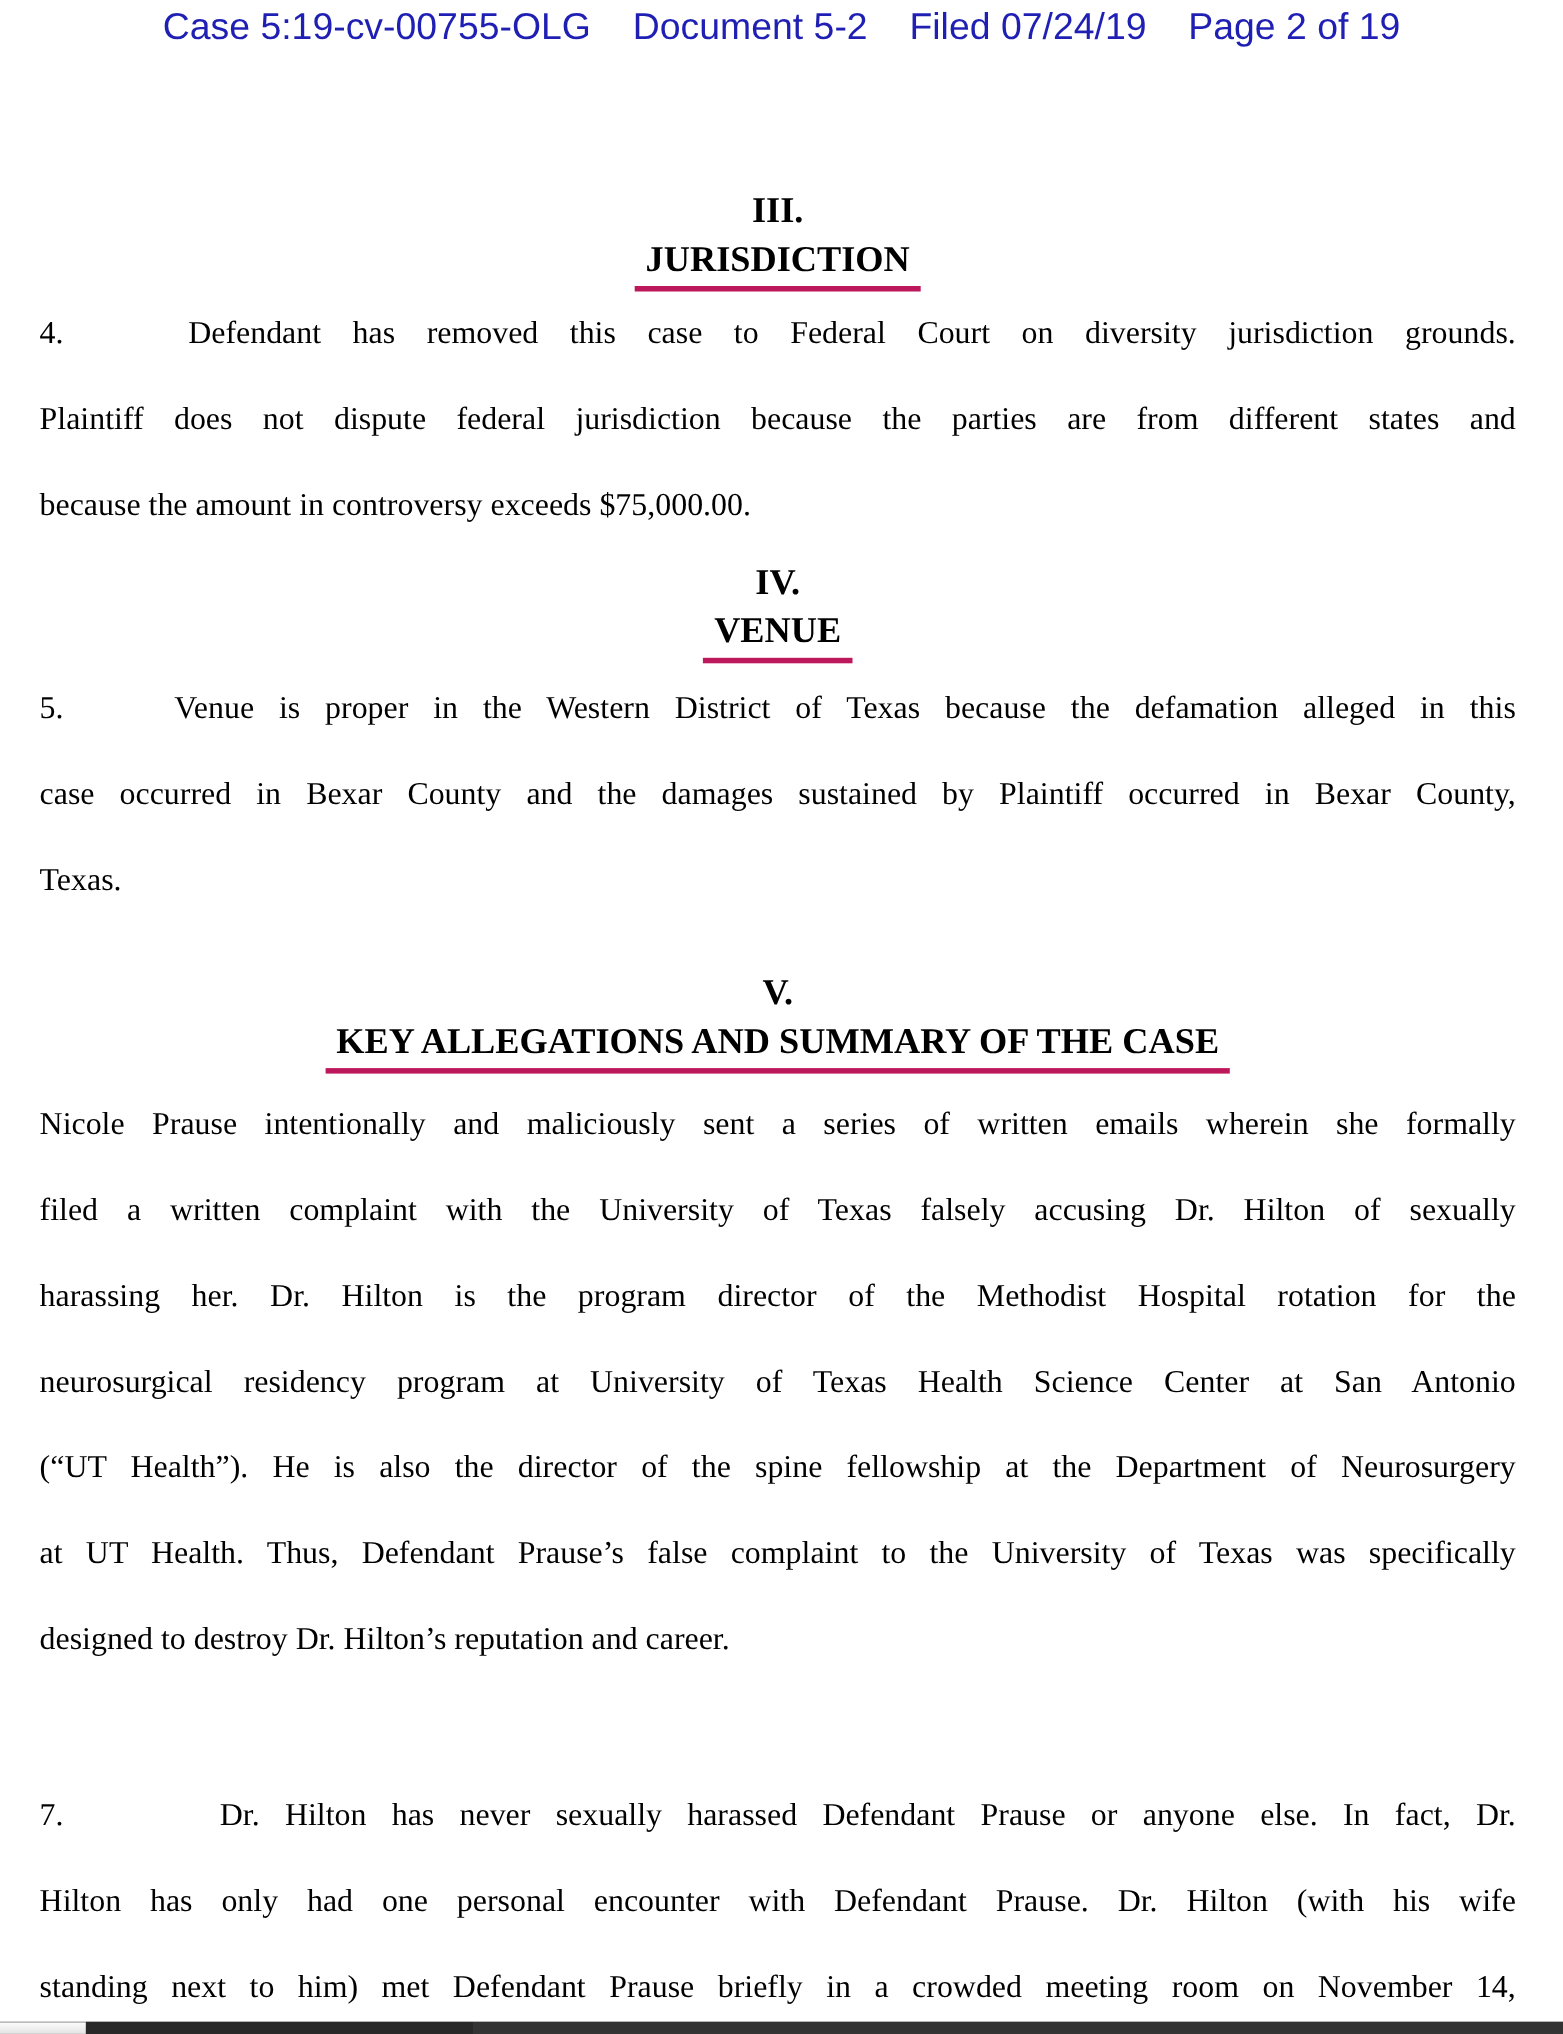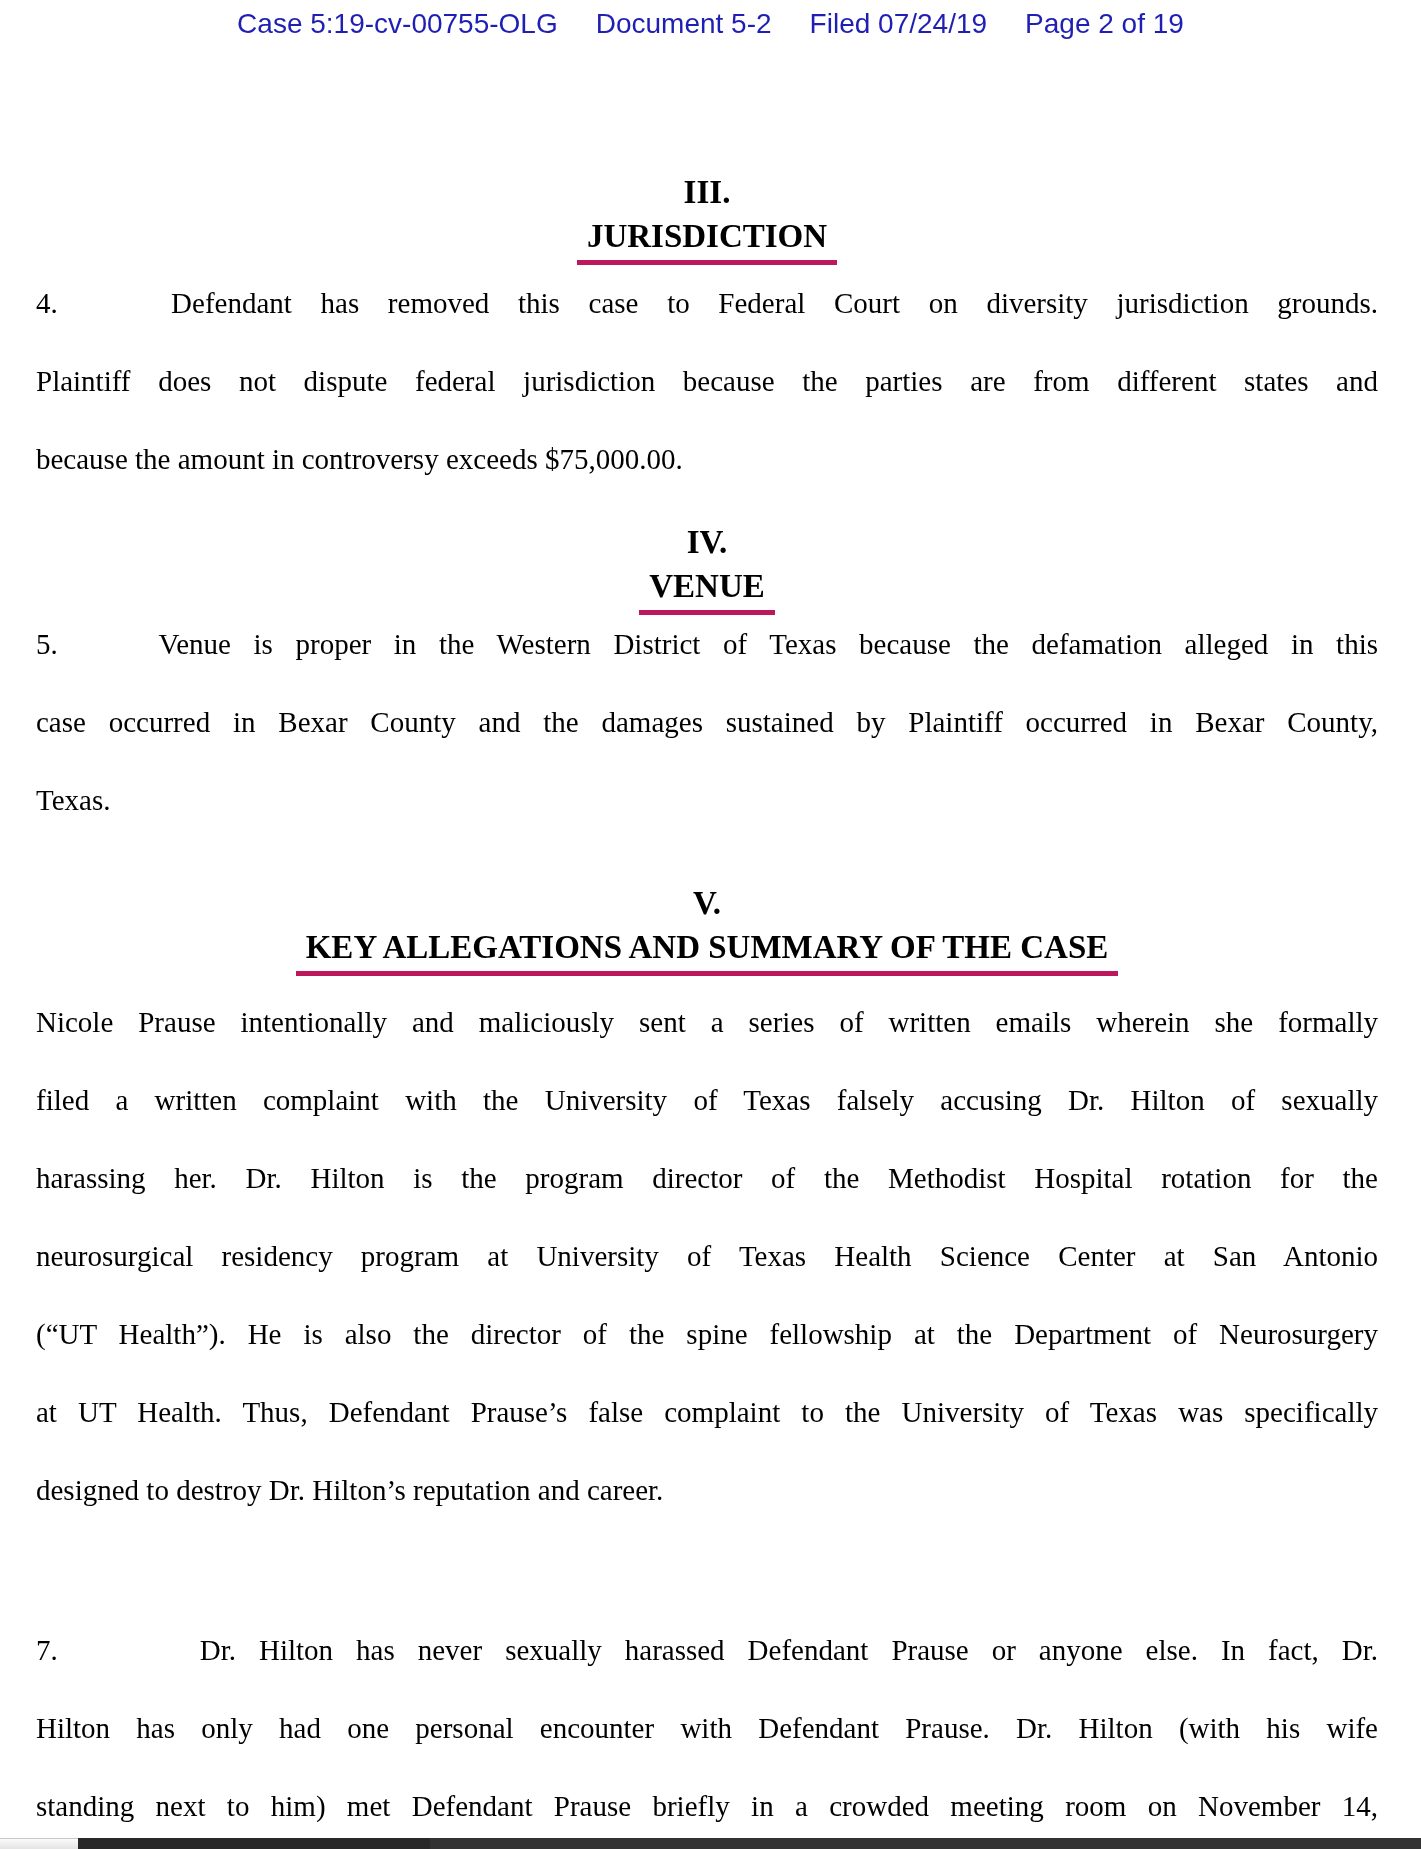--- a/index.html
+++ b/index.html
@@ -12,21 +12,21 @@
     font-family: "Liberation Serif", "DejaVu Serif", serif;
     color: #000000;
   }
   .court-header {
     position: absolute;
     top: 6px; left: 0; right: 0;
     display: flex;
     justify-content: center;
     gap: 38px;
     font-family: "Liberation Sans", "DejaVu Sans", sans-serif;
-    font-size: 28px;
+    font-size: 34px;
     line-height: 36px;
     color: #1f1fb4;
     white-space: nowrap;
   }
   .section {
     position: absolute;
     left: 36px;
     width: 1342px;
     text-align: center;
     font-weight: bold;
@@ -101,21 +101,21 @@
   <div class="para" style="top:264px">
     <div class="line">
       <span>4.</span>
       <span class="tab"></span>
       <span>Defendant has removed this case to Federal Court on diversity jurisdiction grounds.</span>
     </div>
     <div class="line">Plaintiff does not dispute federal jurisdiction because the parties are from different states and</div>
     <div class="line last">because the amount in controversy exceeds $75,000.00.</div>
   </div>
 
-  <div class="section" style="top:520px">
+  <div class="section" style="top:508px">
     <div>IV.</div>
     <div><span class="sec-title-text">VENUE</span></div>
   </div>
 
   <div class="para" style="top:605px">
     <div class="line">
       <span>5.</span>
       <span class="tab"></span>
       <span>Venue is proper in the Western District of Texas because the defamation alleged in this</span>
     </div>

